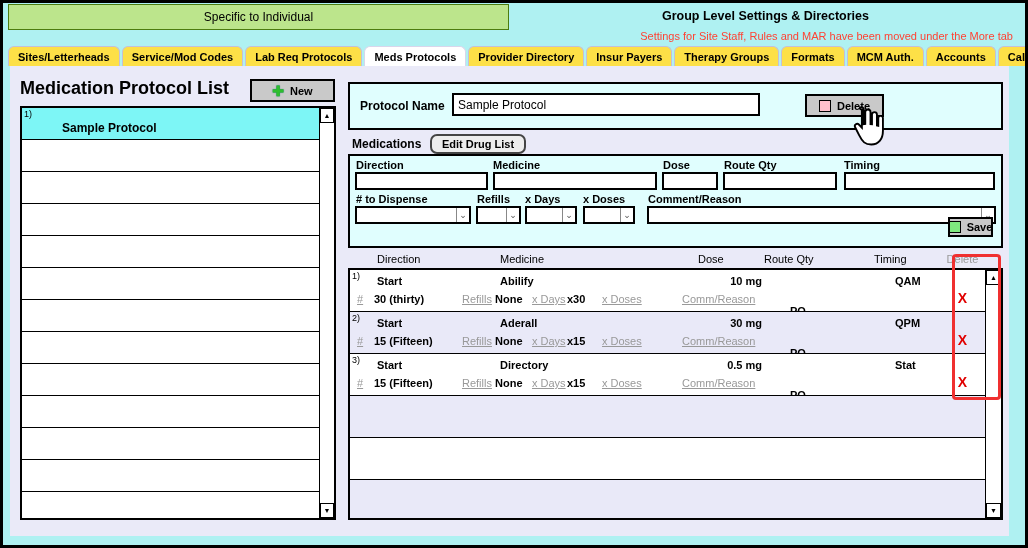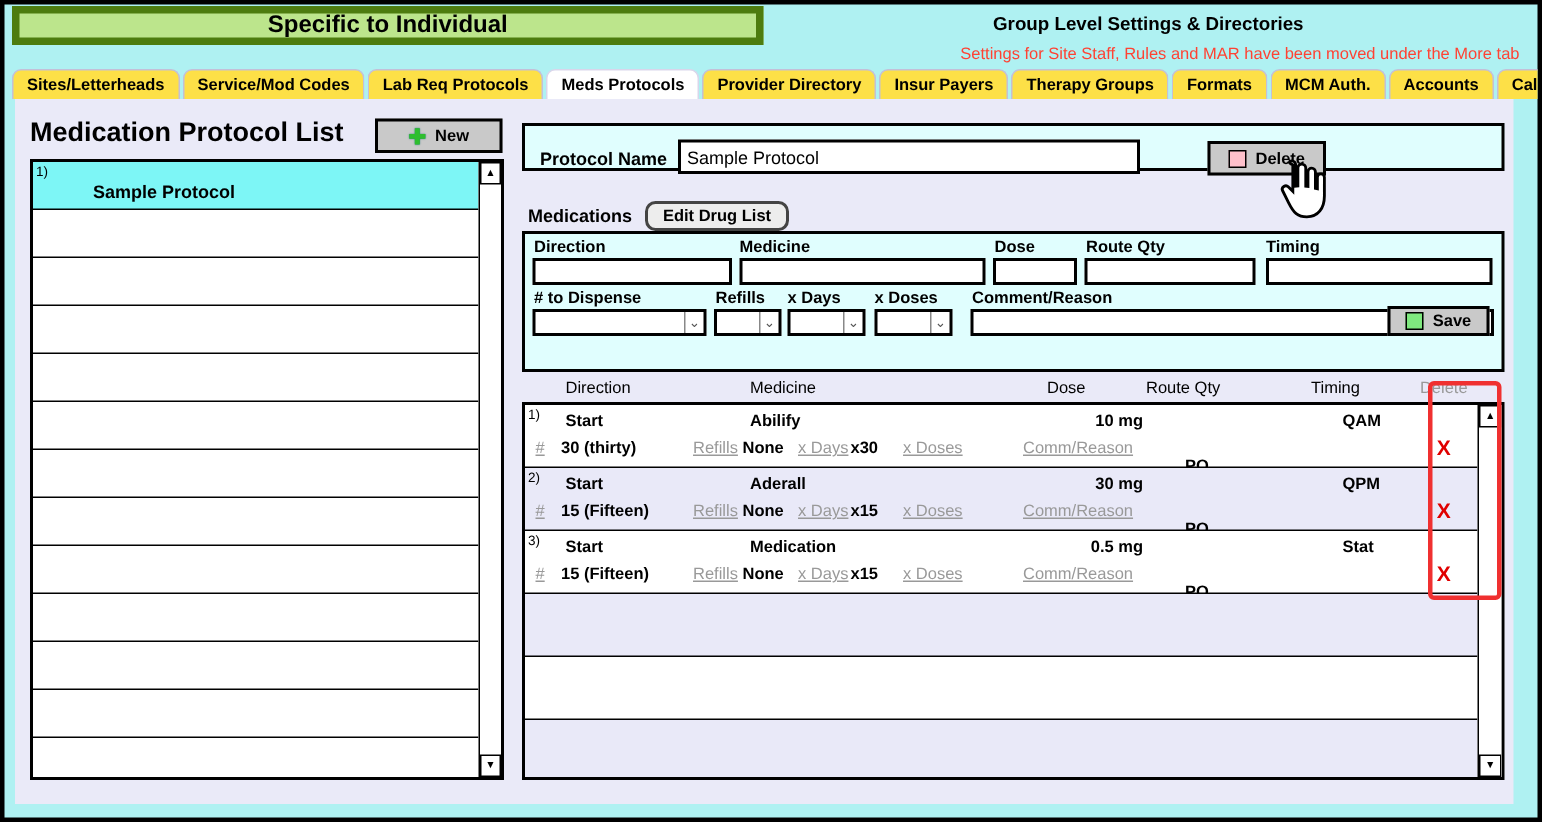--- a/index.html
+++ b/index.html
@@ -7,23 +7,23 @@
   body { font-family:"Liberation Sans", sans-serif; }
 
   .window {
     position:relative; width:1028px; height:548px;
     background:#AFF1F2; border:3px solid #000; overflow:hidden;
   }
 
   
   .green-tab {
     position:absolute; left:5px; top:1px; width:501px; height:26px;
-    background:#BCE58C; border:5px solid #4d7c0f;
+    background:#BCE58C; border:1px solid #4d7c0f;
     display:flex; align-items:center; justify-content:center;
-    font-size:16px; font-weight:bold; color:#000;
+    font-size:12px; font-weight:normal; color:#000;
   }
   .group-title {
     position:absolute; left:510px; top:6px; width:505px;
     text-align:center; font-size:12.5px; font-weight:bold; color:#000;
   }
   .notice {
     position:absolute; right:12px; top:27px; font-size:11px; color:#FF4233;margin-left:33px;
   }
 
   
@@ -74,21 +74,21 @@
   .sb-btn {
     position:absolute; left:0; right:0; height:15px; background:#fff;
     border:1px solid #000; font-size:7px; text-align:center; line-height:13px;
     color:#000; cursor:pointer;
   }
   .sb-btn.up { top:0; }
   .sb-btn.down { bottom:0; }
 
   
   .proto-box {
-    position:absolute; left:338px; top:16px; width:655px; height:32px;
+    position:absolute; left:338px; top:16px; width:655px; height:48px;
     background:#E0FEFE; border:2px solid #000;
   }
   .pb-label { position:absolute; left:10px; top:15px; font-size:12px; font-weight:bold; }
   .pb-input {
     position:absolute; left:102px; top:9px; width:308px; height:23px;
     border:2px solid #000; background:#fff; font-family:"Liberation Sans",sans-serif;
     font-size:12px; padding:0 4px;
   }
   .del-btn { position:absolute; left:455px; top:10px; width:79px; height:23px; }
   .saveproto-btn { position:absolute; left:543px; top:10px; width:99px; height:23px; }
@@ -107,21 +107,21 @@
   }
   .f-lab { position:absolute; font-size:11px; font-weight:bold; white-space:nowrap; }
   .f-inp { position:absolute; height:18px; background:#fff; border:2px solid #000;
            font-family:"Liberation Sans",sans-serif; font-size:11px; padding:0 3px; }
   .combo { position:absolute; height:18px; background:#fff; border:2px solid #000; cursor:pointer; }
   .combo .arr {
     position:absolute; right:0; top:0; bottom:0; width:13px;
     border-left:1px solid #888; font-size:9px; color:#555;
     display:flex; align-items:center; justify-content:center; line-height:1;
   }
-  .save-btn { position:absolute; right:8px; bottom:22px; width:68px; height:20px; }
+  .save-btn { position:absolute; right:8px; bottom:9px; width:45px; height:20px; }
 
   
   .mt-head {
     position:absolute; left:340px; top:187px; width:635px; height:15px;
     display:flex; font-size:11px; color:#000;
   }
   .mt-head .h { white-space:nowrap; }
   .h-num{width:24px;} .h-dir{width:126px; padding-left:3px;} .h-med{width:180px;}
   .h-dose{width:82px; padding-left:18px;} .h-route{width:108px; padding-left:2px;}
   .h-tim{width:70px; padding-left:4px;} .h-del{width:45px; text-align:center; color:#999;}
@@ -331,21 +331,21 @@
             <span class="l-cl lnk">Comm/Reason</span>
           </div>
           <div class="x-mark">X</div>
         </div>
 
         <div class="m-row">
           <span class="m-num">3)</span>
           <div class="line1">
             <span class="c-num"></span>
             <span class="c-dir">Start</span>
-            <span class="c-med">Medication</span>
+            <span class="c-med">Directory</span>
             <span class="c-dose">0.5 mg</span>
             <span class="c-route">PO</span>
             <span class="c-tim">Stat</span>
           </div>
           <div class="line2">
             <span class="l-hash lnk">#</span>
             <span class="l-qty">15 (Fifteen)</span>
             <span class="l-rl lnk">Refills</span>
             <span class="l-rv">None</span>
             <span class="l-dl lnk">x Days</span>

